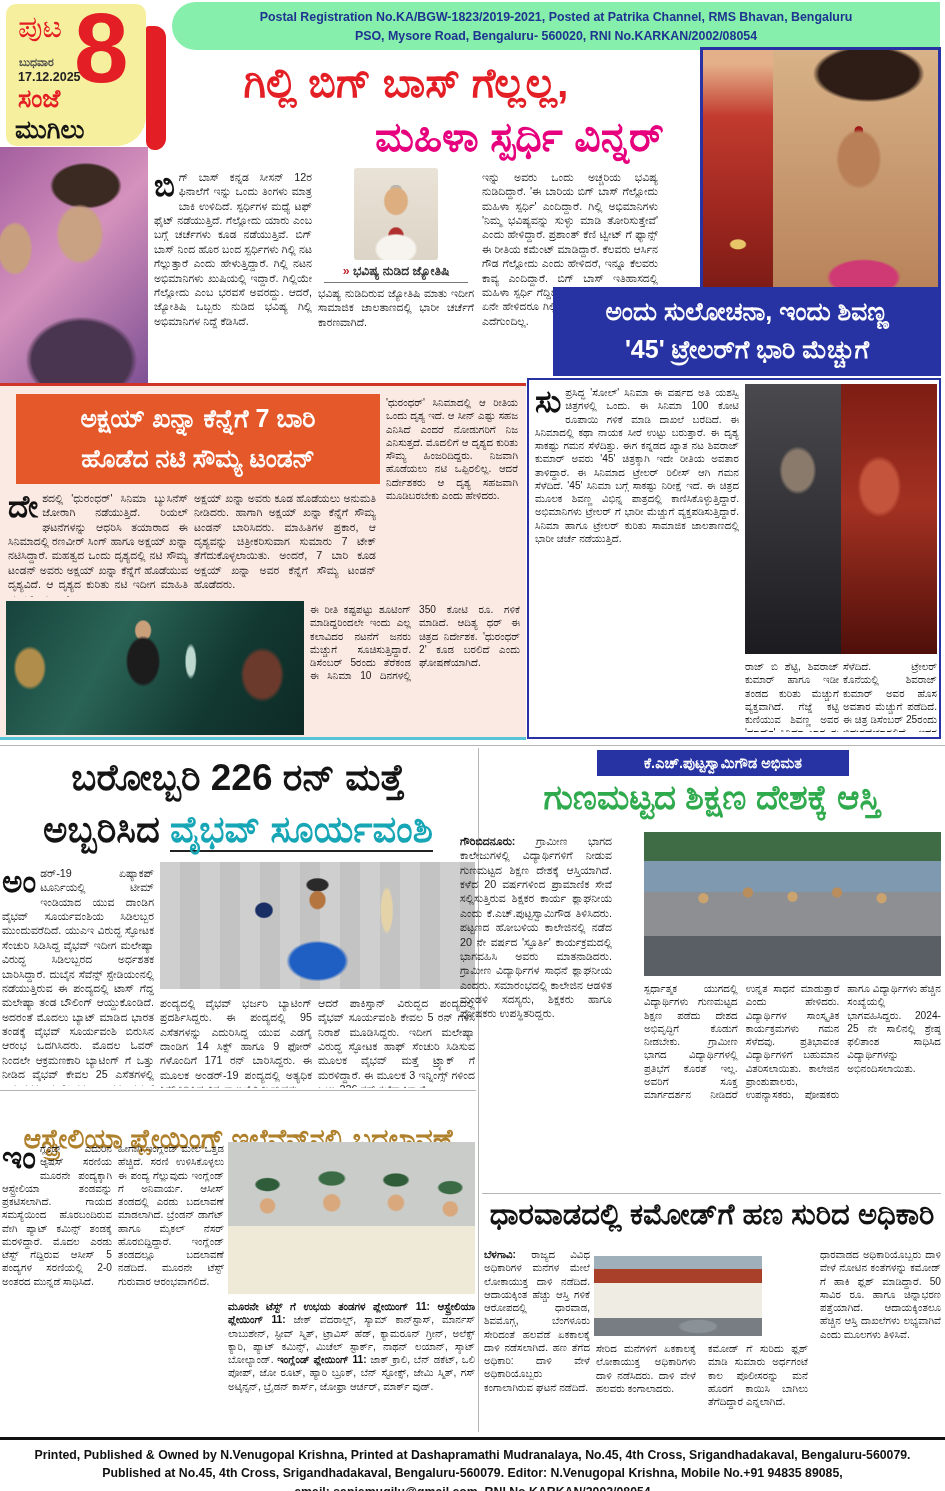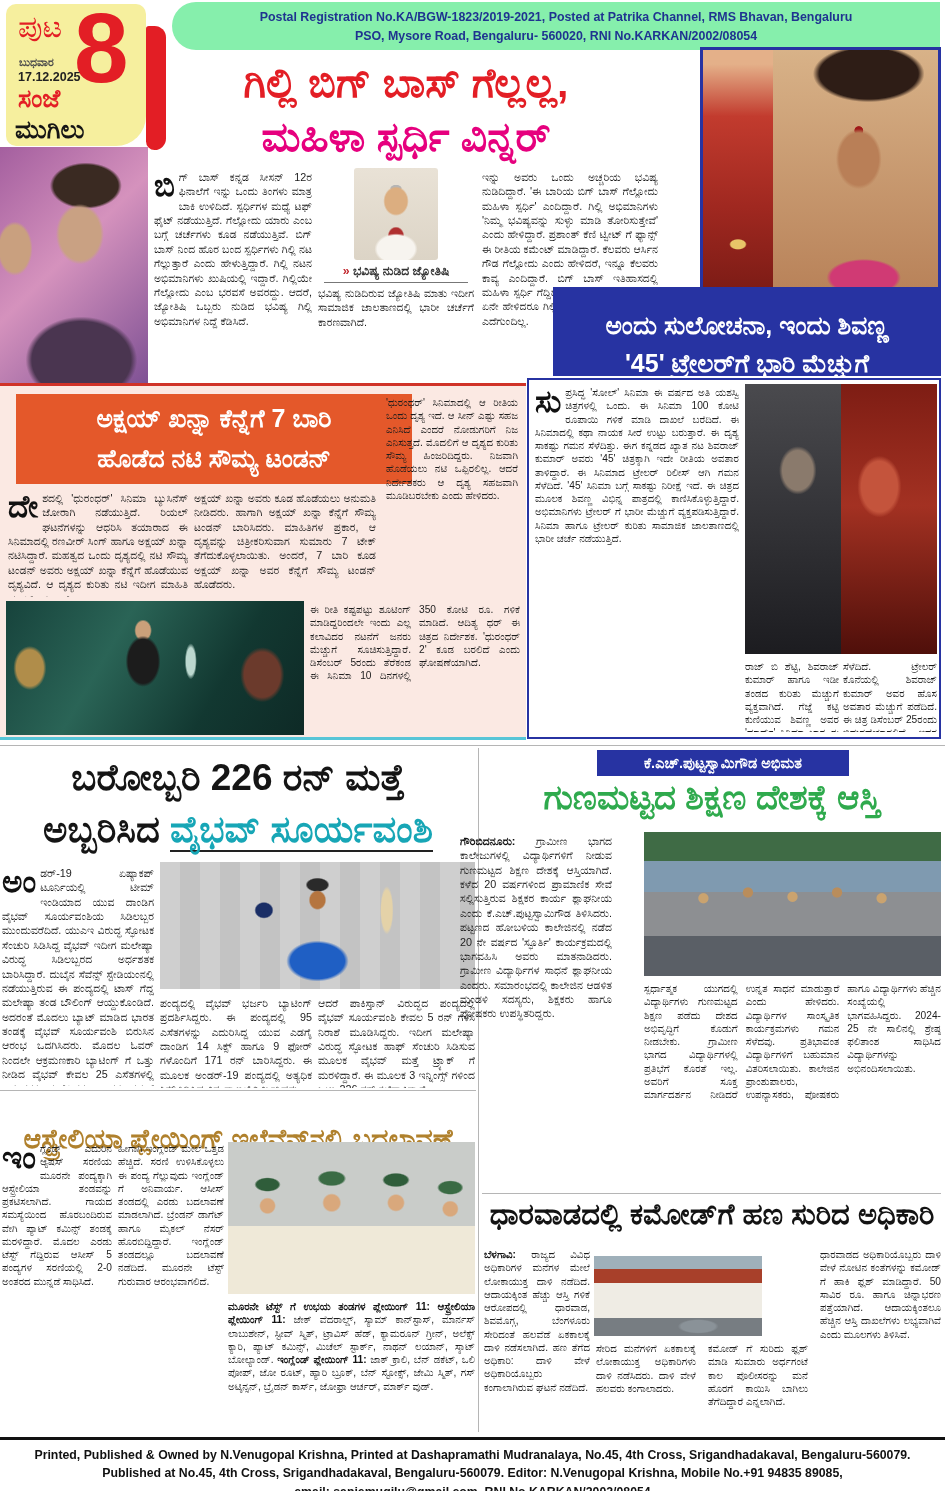--- a/index.html
+++ b/index.html
@@ -18,21 +18,21 @@
   #m-date{left:12px;top:66px;font-size:12.5px;font-weight:bold;color:#222;}
   #m-n1{left:12px;top:80px;font-size:25px;font-weight:bold;color:#e31e25;}
   #m-n2{left:9px;top:111px;font-size:25px;font-weight:bold;color:#151515;}
   #red-curve{left:146px;top:26px;width:20px;height:124px;background:#e31e25;border-radius:4px 16px 16px 12px;}
   
   #banner{left:172px;top:2px;width:768px;height:48px;background:#86efac;border-radius:26px 0 0 26px;}
   #banner-text{margin:6px auto 0;width:620px;color:#1f3390;font-weight:bold;font-size:12.4px;line-height:1.5;text-align:center;}
   
   #bigg-h{left:148px;top:56px;width:516px;height:112px;text-align:center;line-height:1.32;}
   #bigg-h .l1{font-size:41px;font-weight:bold;color:#e31e25;display:block;}
-  #bigg-h .l2{font-size:41px;font-weight:bold;color:#e6007e;display:block;}
+  #bigg-h .l2{font-size:41px;font-weight:bold;color:#e6007e;display:block;text-align:right;}
   #waving-photo{left:0;top:147px;width:148px;height:242px;
     background:
       radial-gradient(46px 58px at 54% 36%, #c9a183 0 45%, rgba(0,0,0,0) 52%),
       radial-gradient(62px 40px at 58% 16%, #3a2a22 0 52%, rgba(0,0,0,0) 58%),
       radial-gradient(34px 52px at 10% 42%, #c9a07f 0 45%, rgba(0,0,0,0) 52%),
       radial-gradient(90px 70px at 55% 88%, #4a3550 0 55%, rgba(0,0,0,0) 62%),
       linear-gradient(135deg,#a45f9f,#d592bd 45%,#7c4f93);}
   #bigg-c1{left:154px;top:170px;width:158px;height:220px;}
   #bigg-c2{left:318px;top:168px;width:156px;height:222px;}
   #bigg-c3{left:482px;top:170px;width:176px;height:220px;}
@@ -53,40 +53,40 @@
       radial-gradient(16px 10px at 50% 82%, #e8c568 0 45%, rgba(0,0,0,0) 55%),
       linear-gradient(180deg,#e4b089 6%,#c23b2e 28%,#a02820 66%,#7e1c16);}
   #wp-right{position:absolute;left:70px;top:0;right:0;height:100%;
     background:
       radial-gradient(44px 58px at 52% 46%, #b97f57 0 45%, rgba(0,0,0,0) 52%),
       radial-gradient(90px 46px at 58% 10%, #2e1d16 0 55%, rgba(0,0,0,0) 62%),
       radial-gradient(60px 30px at 55% 96%, #d03a74 0 55%, rgba(0,0,0,0) 62%),
       radial-gradient(8px 8px at 52% 34%, #a01818 0 50%, rgba(0,0,0,0) 60%),
       linear-gradient(180deg,#d8b288,#b9835a);}
   #t45-bar{left:553px;top:287px;width:388px;height:89px;background:#2733a2;color:#fff;text-align:center;
-           font-size:25px;font-weight:bold;line-height:1.5;padding-top:20px;box-sizing:border-box;}
+           font-size:25px;font-weight:bold;line-height:1.5;padding-top:6px;box-sizing:border-box;}
   
   #t45-box{left:527px;top:378px;width:414px;height:361px;border:2px solid #2733a2;background:#fff;box-sizing:border-box;}
   #t45-col{position:absolute;left:6px;top:6px;width:204px;height:344px;}
   #t45-poster{position:absolute;left:216px;top:4px;width:192px;height:270px;}
   #t45-poster .pl{position:absolute;left:0;top:0;width:50%;height:100%;
     background:
       radial-gradient(34px 44px at 55% 32%, #8a7a6c 0 45%, rgba(0,0,0,0) 55%),
       linear-gradient(180deg,#4a4a4e,#2a2a2e 70%,#1c1c20);}
   #t45-poster .pr{position:absolute;right:0;top:0;width:50%;height:100%;
     background:
       radial-gradient(40px 56px at 40% 38%, #c4543c 0 45%, rgba(0,0,0,0) 55%),
       radial-gradient(8px 8px at 42% 34%, #e8d44c 0 45%, rgba(0,0,0,0) 60%),
       linear-gradient(180deg,#7e1d14,#a33122 45%,#4f0f0a);}
   #t45-b1{position:absolute;left:216px;top:280px;width:94px;height:72px;}
   #t45-b2{position:absolute;left:314px;top:280px;width:94px;height:72px;}
   
   #ak-box{left:0;top:383px;width:526px;height:357px;background:#fbe9e3;border-top:3px solid #d03328;
           border-bottom:3px solid #57c5d7;box-sizing:border-box;}
-  #ak-h{position:absolute;left:16px;top:8px;width:396px;height:90px;background:#e4582a;color:#fff;text-align:center;
+  #ak-h{position:absolute;left:16px;top:8px;width:364px;height:90px;background:#e4582a;color:#fff;text-align:center;
         font-size:25px;font-weight:bold;line-height:1.6;padding-top:4px;box-sizing:border-box;}
   #ak-c3{position:absolute;left:386px;top:10px;width:132px;height:200px;}
   #ak-c1{position:absolute;left:8px;top:105px;width:180px;height:106px;}
   #ak-c2{position:absolute;left:194px;top:105px;width:182px;height:106px;}
   #ak-photo{position:absolute;left:6px;top:215px;width:298px;height:134px;
     background:
       radial-gradient(30px 44px at 46% 45%, #1c1c1c 0 50%, rgba(0,0,0,0) 58%),
       radial-gradient(16px 20px at 46% 22%, #caa07a 0 45%, rgba(0,0,0,0) 55%),
       radial-gradient(40px 50px at 86% 55%, #6b3a2c 0 45%, rgba(0,0,0,0) 55%),
       radial-gradient(30px 40px at 8% 50%, #b08d4a 0 45%, rgba(0,0,0,0) 55%),

